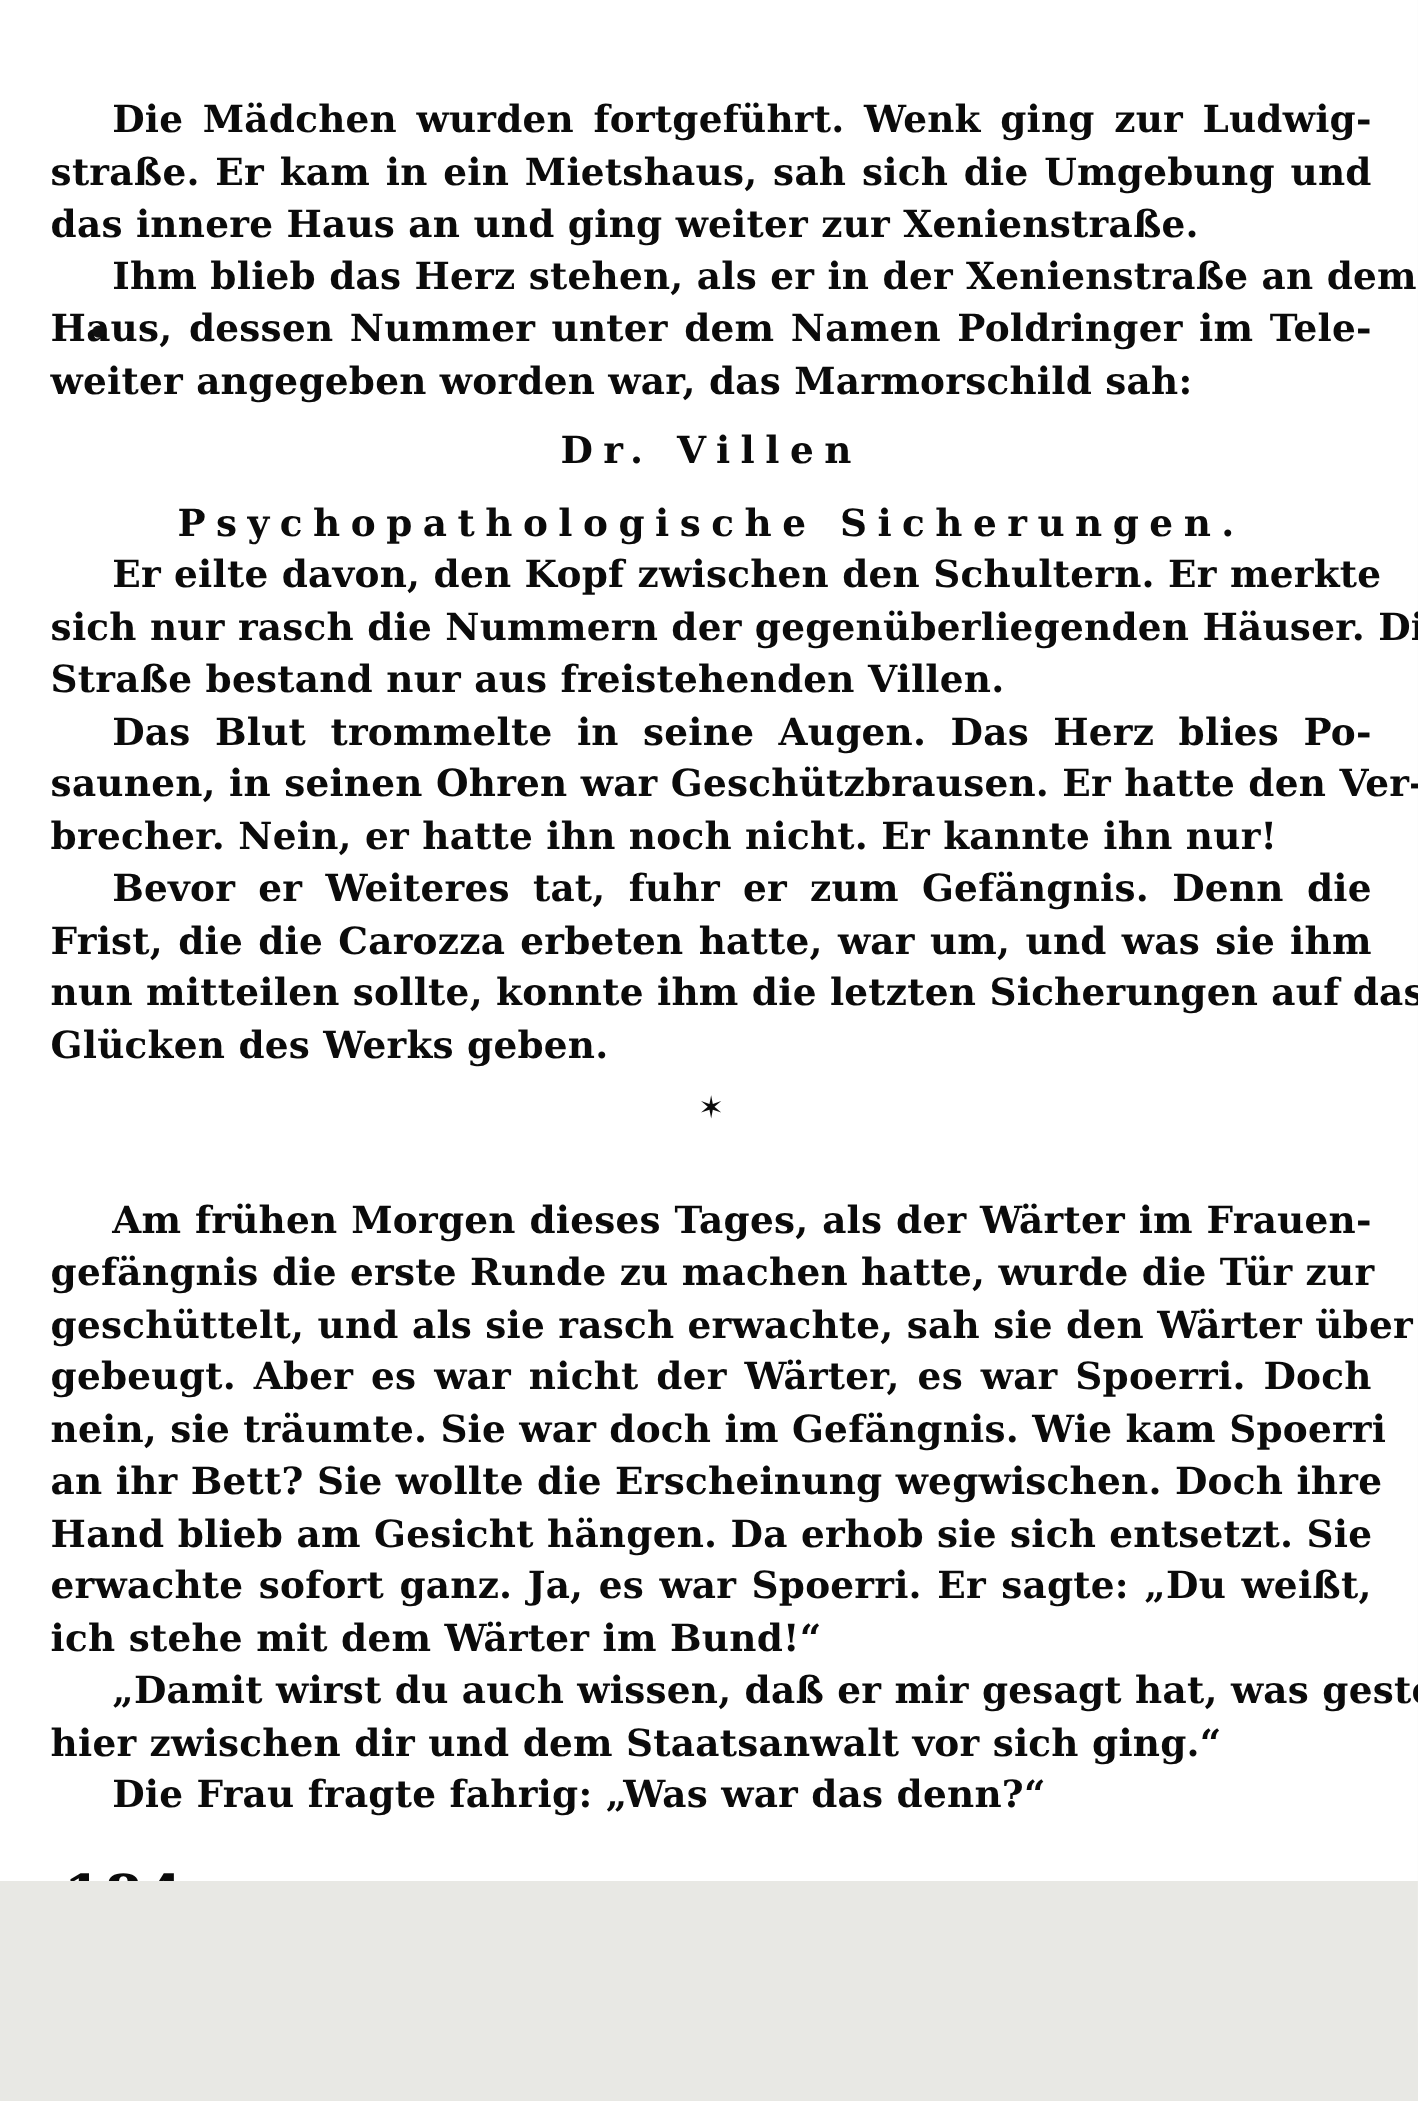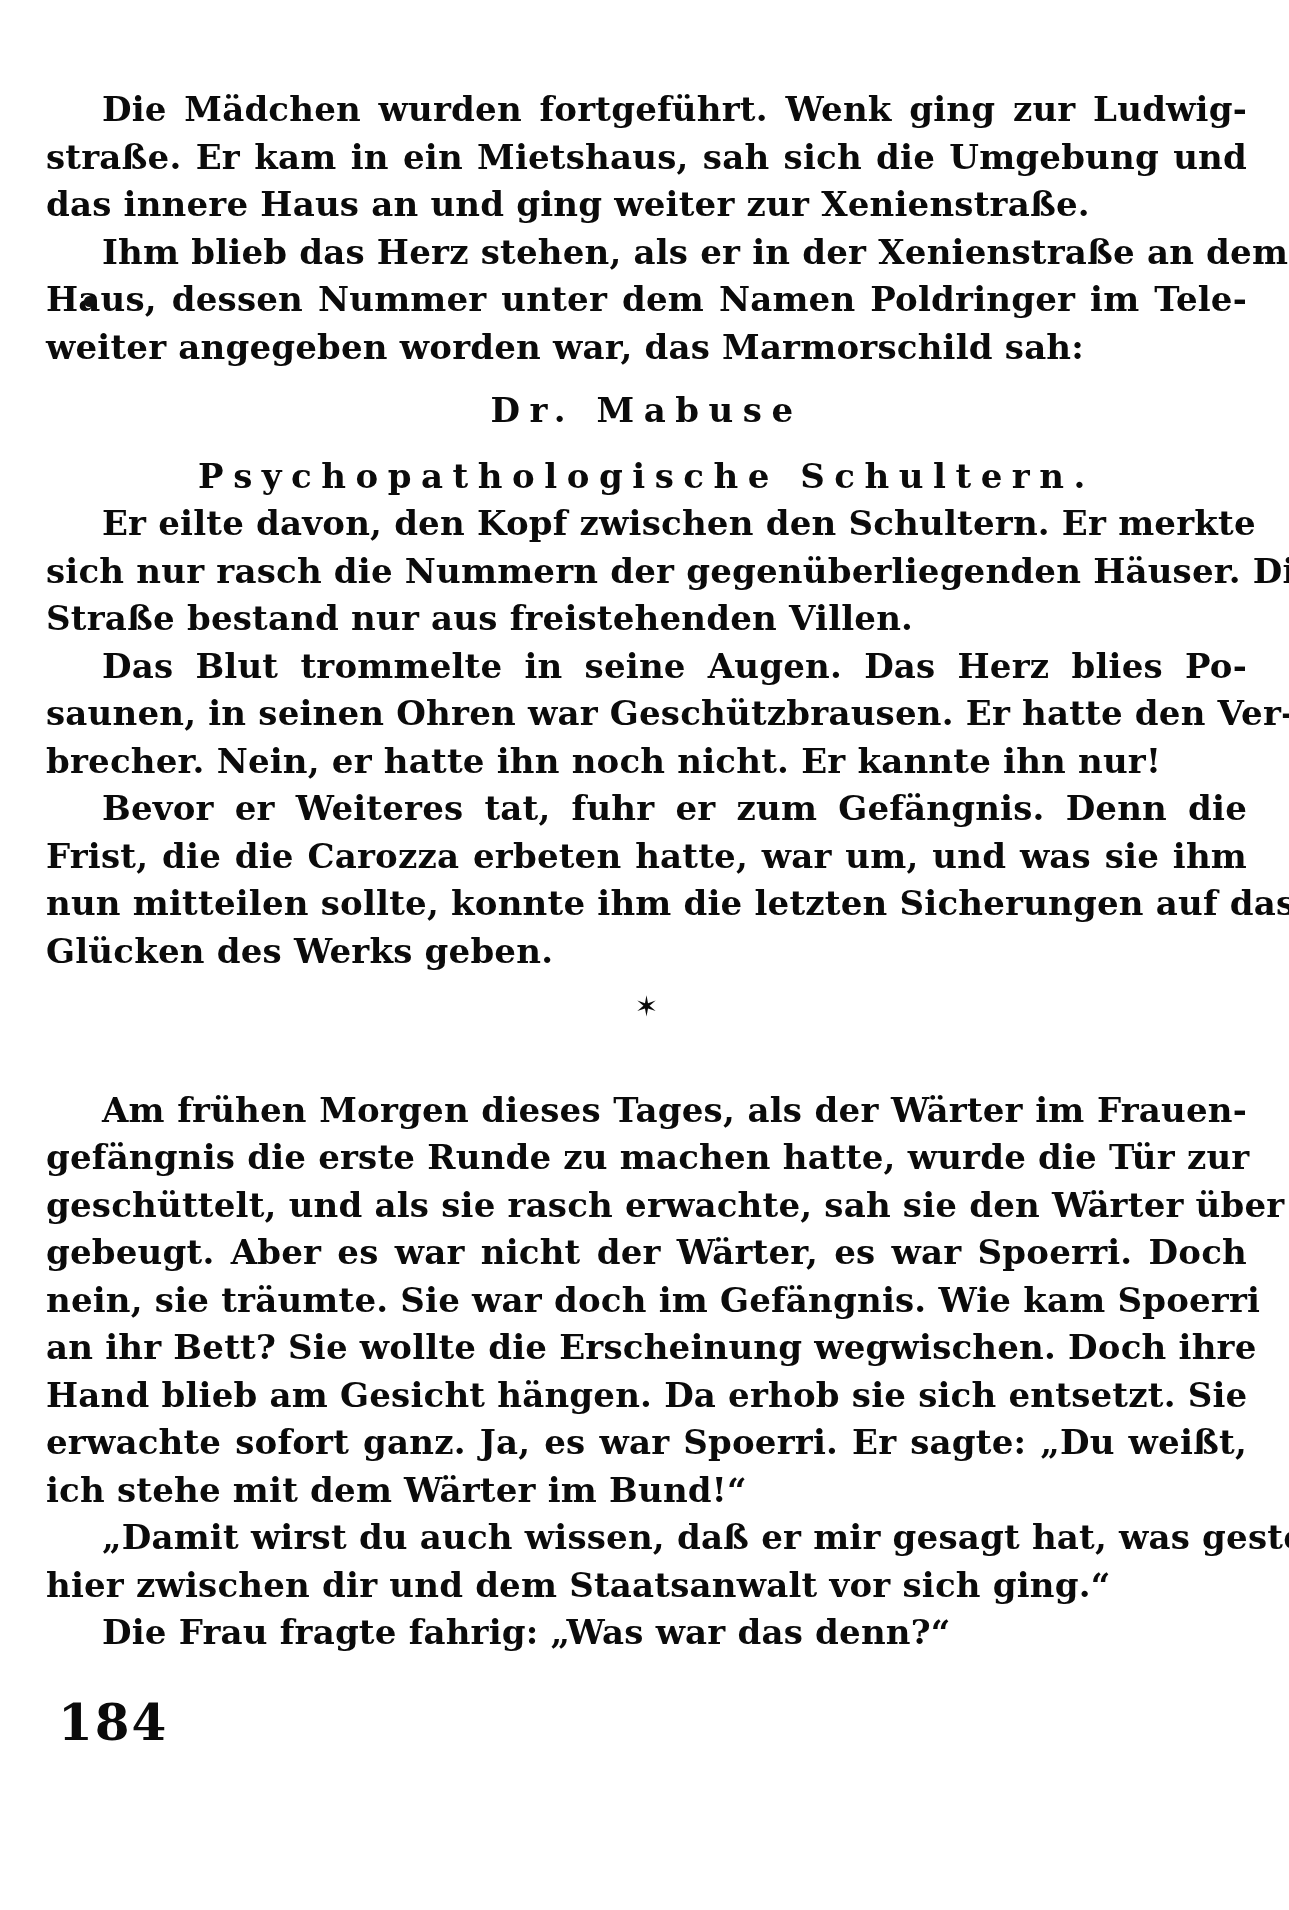--- a/index.html
+++ b/index.html
@@ -1,19 +1,19 @@
 <!DOCTYPE html>
 <html lang="de"><head>
 <meta charset="utf-8">
 <style>
   html, body { margin: 0; padding: 0; background: #e8e8e4; }
   .page {
     position: relative;
     width: 1289px;
-    height: 1910px;
+    height: 1710px;
     margin: 0 auto;
     background: #ffffff;
     color: #0b0b0b;
     font-family: "DejaVu Serif", serif;
     font-weight: 700;
     overflow: hidden;
   }
   .text-block {
     padding: 86px 42px 0 46px;
   }
@@ -74,22 +74,22 @@
       <div class="line">straße. Er kam in ein Mietshaus, sah sich die Umgebung und</div>
       <div class="line end">das innere Haus an und ging weiter zur Xenienstraße.</div>
     </div>
 
     <div class="para">
       <div class="line first">Ihm blieb das Herz stehen, als er in der Xenienstraße an dem</div>
       <div class="line">Haus, dessen Nummer unter dem Namen Poldringer im Tele-</div>
       <div class="line end">weiter angegeben worden war, das Marmorschild sah:</div>
     </div>
 
-    <div class="heading h1">Dr. Mabuse</div>
-    <div class="heading h2">Psychopathologische Schultern.</div>
+    <div class="heading h1">Dr. Villen</div>
+    <div class="heading h2">Psychopathologische Sicherungen.</div>
 
     <div class="para after-heading">
       <div class="line first">Er eilte davon, den Kopf zwischen den Schultern. Er merkte</div>
       <div class="line">sich nur rasch die Nummern der gegenüberliegenden Häuser. Die</div>
       <div class="line end">Straße bestand nur aus freistehenden Villen.</div>
     </div>
 
     <div class="para">
       <div class="line first">Das Blut trommelte in seine Augen. Das Herz blies Po-</div>
       <div class="line">saunen, in seinen Ohren war Geschützbrausen. Er hatte den Ver-</div>

